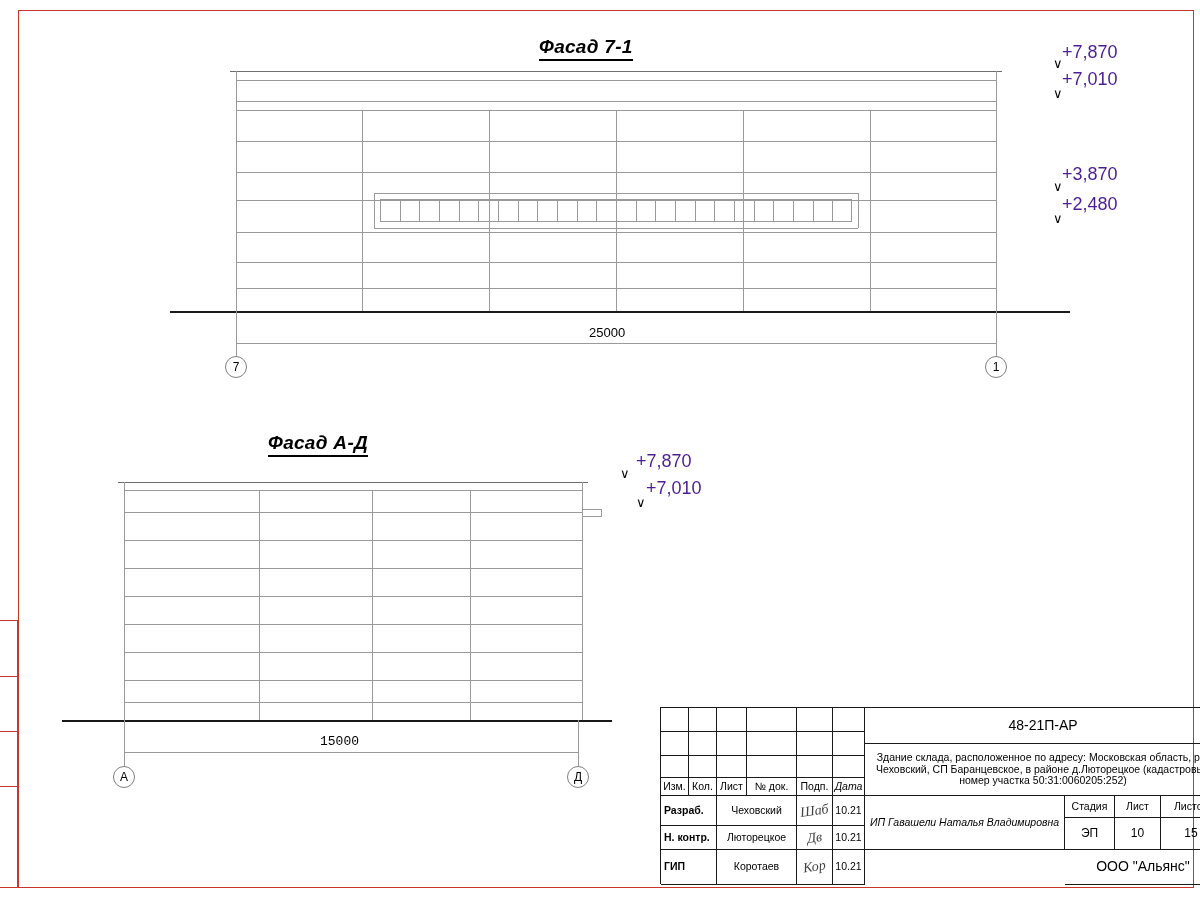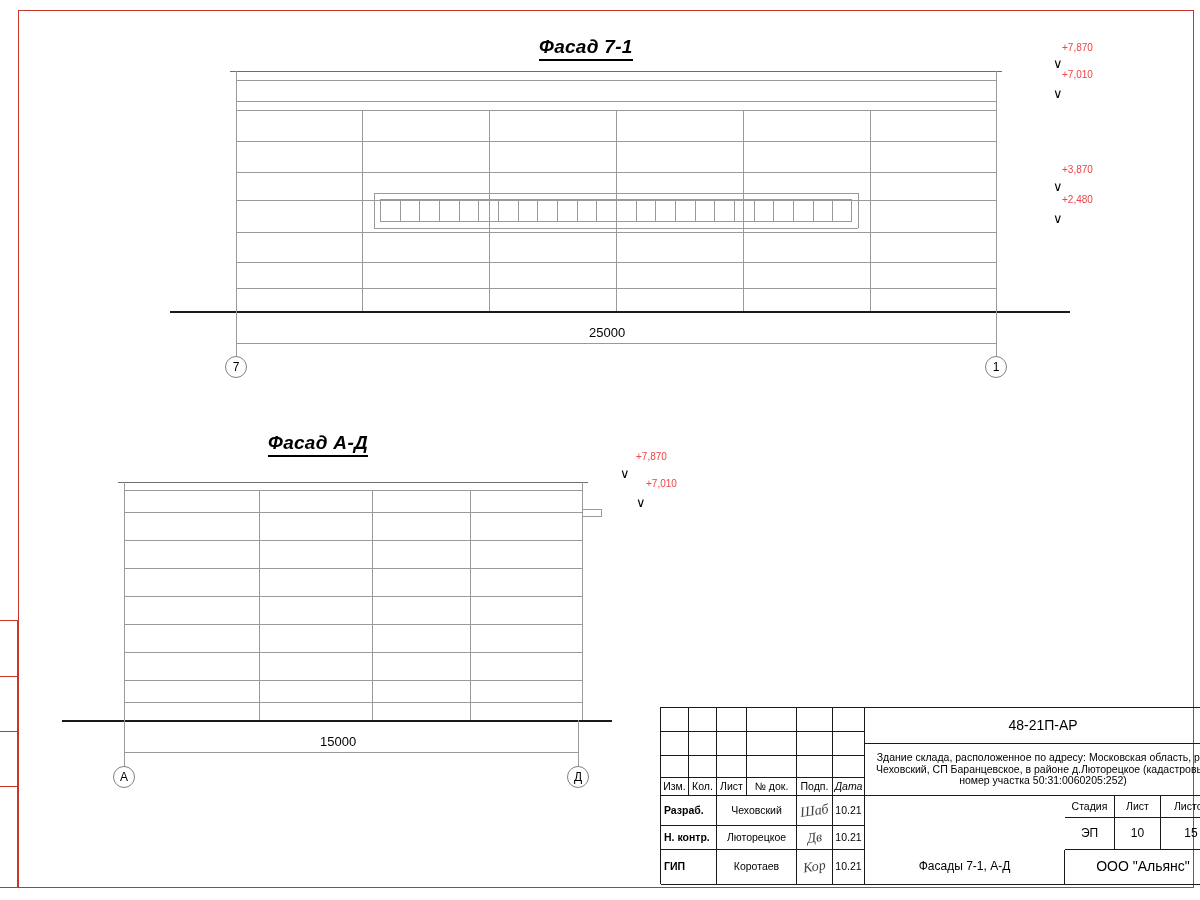--- a/index.html
+++ b/index.html
@@ -59,23 +59,23 @@
     font-weight: bold;
     font-size: 19px;
     letter-spacing: .3px;
     border-bottom: 2px solid #000;
     padding-bottom: 1px;
     white-space: nowrap;
   }
 
   .lvl-text {
     position: absolute;
-    font-size: 10px;
+    font-size: 18px;
     white-space: nowrap;
-    color: #ef4444;
+    color: #4c1d95;
   }
   .lvl-mark {
     position: absolute;
     font-size: 13px;
     line-height: 8px;
     color: #000;
   }
   .dim-text {
     position: absolute;
     font-size: 13px;
@@ -255,21 +255,21 @@
 <div class="ln h dark" style="left:62px; top:720px; width:550px; height:2px;"></div>
 
 <div class="lvl-text" style="left:636px; top:451px;">+7,870</div>
 <div class="lvl-mark" style="left:620px; top:470px;">∨</div>
 <div class="lvl-text" style="left:646px; top:478px;">+7,010</div>
 <div class="lvl-mark" style="left:636px; top:499px;">∨</div>
 
 <div class="ln v" style="left:124px; top:720px; height:50px;"></div>
 <div class="ln v" style="left:578px; top:720px; height:50px;"></div>
 <div class="ln h" style="left:124px; top:752px; width:454px;"></div>
-<div class="dim-text" style="left:320px; top:734px;">15000</div>
+<div class="dim-text" style="left:320px; top:734px;font-family:Liberation Mono, monospace;">15000</div>
 
 <div class="axis-bubble" style="left:113px; top:766px;">А</div>
 <div class="axis-bubble" style="left:567px; top:766px;">Д</div>
 
 <div class="stamp">
 
   <div class="cell" style="left:0px;   top:0px;  width:28px; height:24px;"></div>
   <div class="cell" style="left:28px;  top:0px;  width:28px; height:24px;"></div>
   <div class="cell" style="left:56px;  top:0px;  width:30px; height:24px;"></div>
   <div class="cell" style="left:86px;  top:0px;  width:50px; height:24px;"></div>
@@ -315,23 +315,23 @@
   <div class="cell" style="left:56px;  top:142px; width:80px; height:35px;">Коротаев</div>
   <div class="cell" style="left:136px; top:142px; width:36px; height:35px;">
       <span class="sig">Кор</span>
     </div>
   <div class="cell" style="left:172px; top:142px; width:32px; height:35px;">10.21</div>
 
   <div class="cell big" style="left:204px; top:0px; width:356px; height:36px; border-right:none;">48-21П-АР</div>
 
   <div class="cell" style="left:204px; top:36px; width:356px; height:52px; border-right:none;">Здание склада, расположенное по адресу: Московская область, р-н Чеховский, СП Баранцевское, в районе д.Люторецкое (кадастровый номер участка 50:31:0060205:252)</div>
 
+  <div class="cell ital" style="left:204px; top:88px; width:200px; height:54px;">ИП Гавашели Наталья Владимировна</div>
 
   <div class="cell" style="left:404px; top:88px; width:50px; height:22px;">Стадия</div>
   <div class="cell" style="left:454px; top:88px; width:46px; height:22px;">Лист</div>
   <div class="cell" style="left:500px; top:88px; width:60px; height:22px; border-right:none;">Листов</div>
   <div class="cell med" style="left:404px; top:110px; width:50px; height:32px;">ЭП</div>
   <div class="cell med" style="left:454px; top:110px; width:46px; height:32px;">10</div>
   <div class="cell med" style="left:500px; top:110px; width:60px; height:32px; border-right:none;">15</div>
 
-  <div class="cell med" style="left:204px; top:142px; width:200px; height:35px;">Фасады 7-1, А-Д</div>
   <div class="cell big" style="left:404px; top:142px; width:156px; height:35px; border-right:none;">ООО "Альянс"</div>
 </div>
 
 </body></html>

